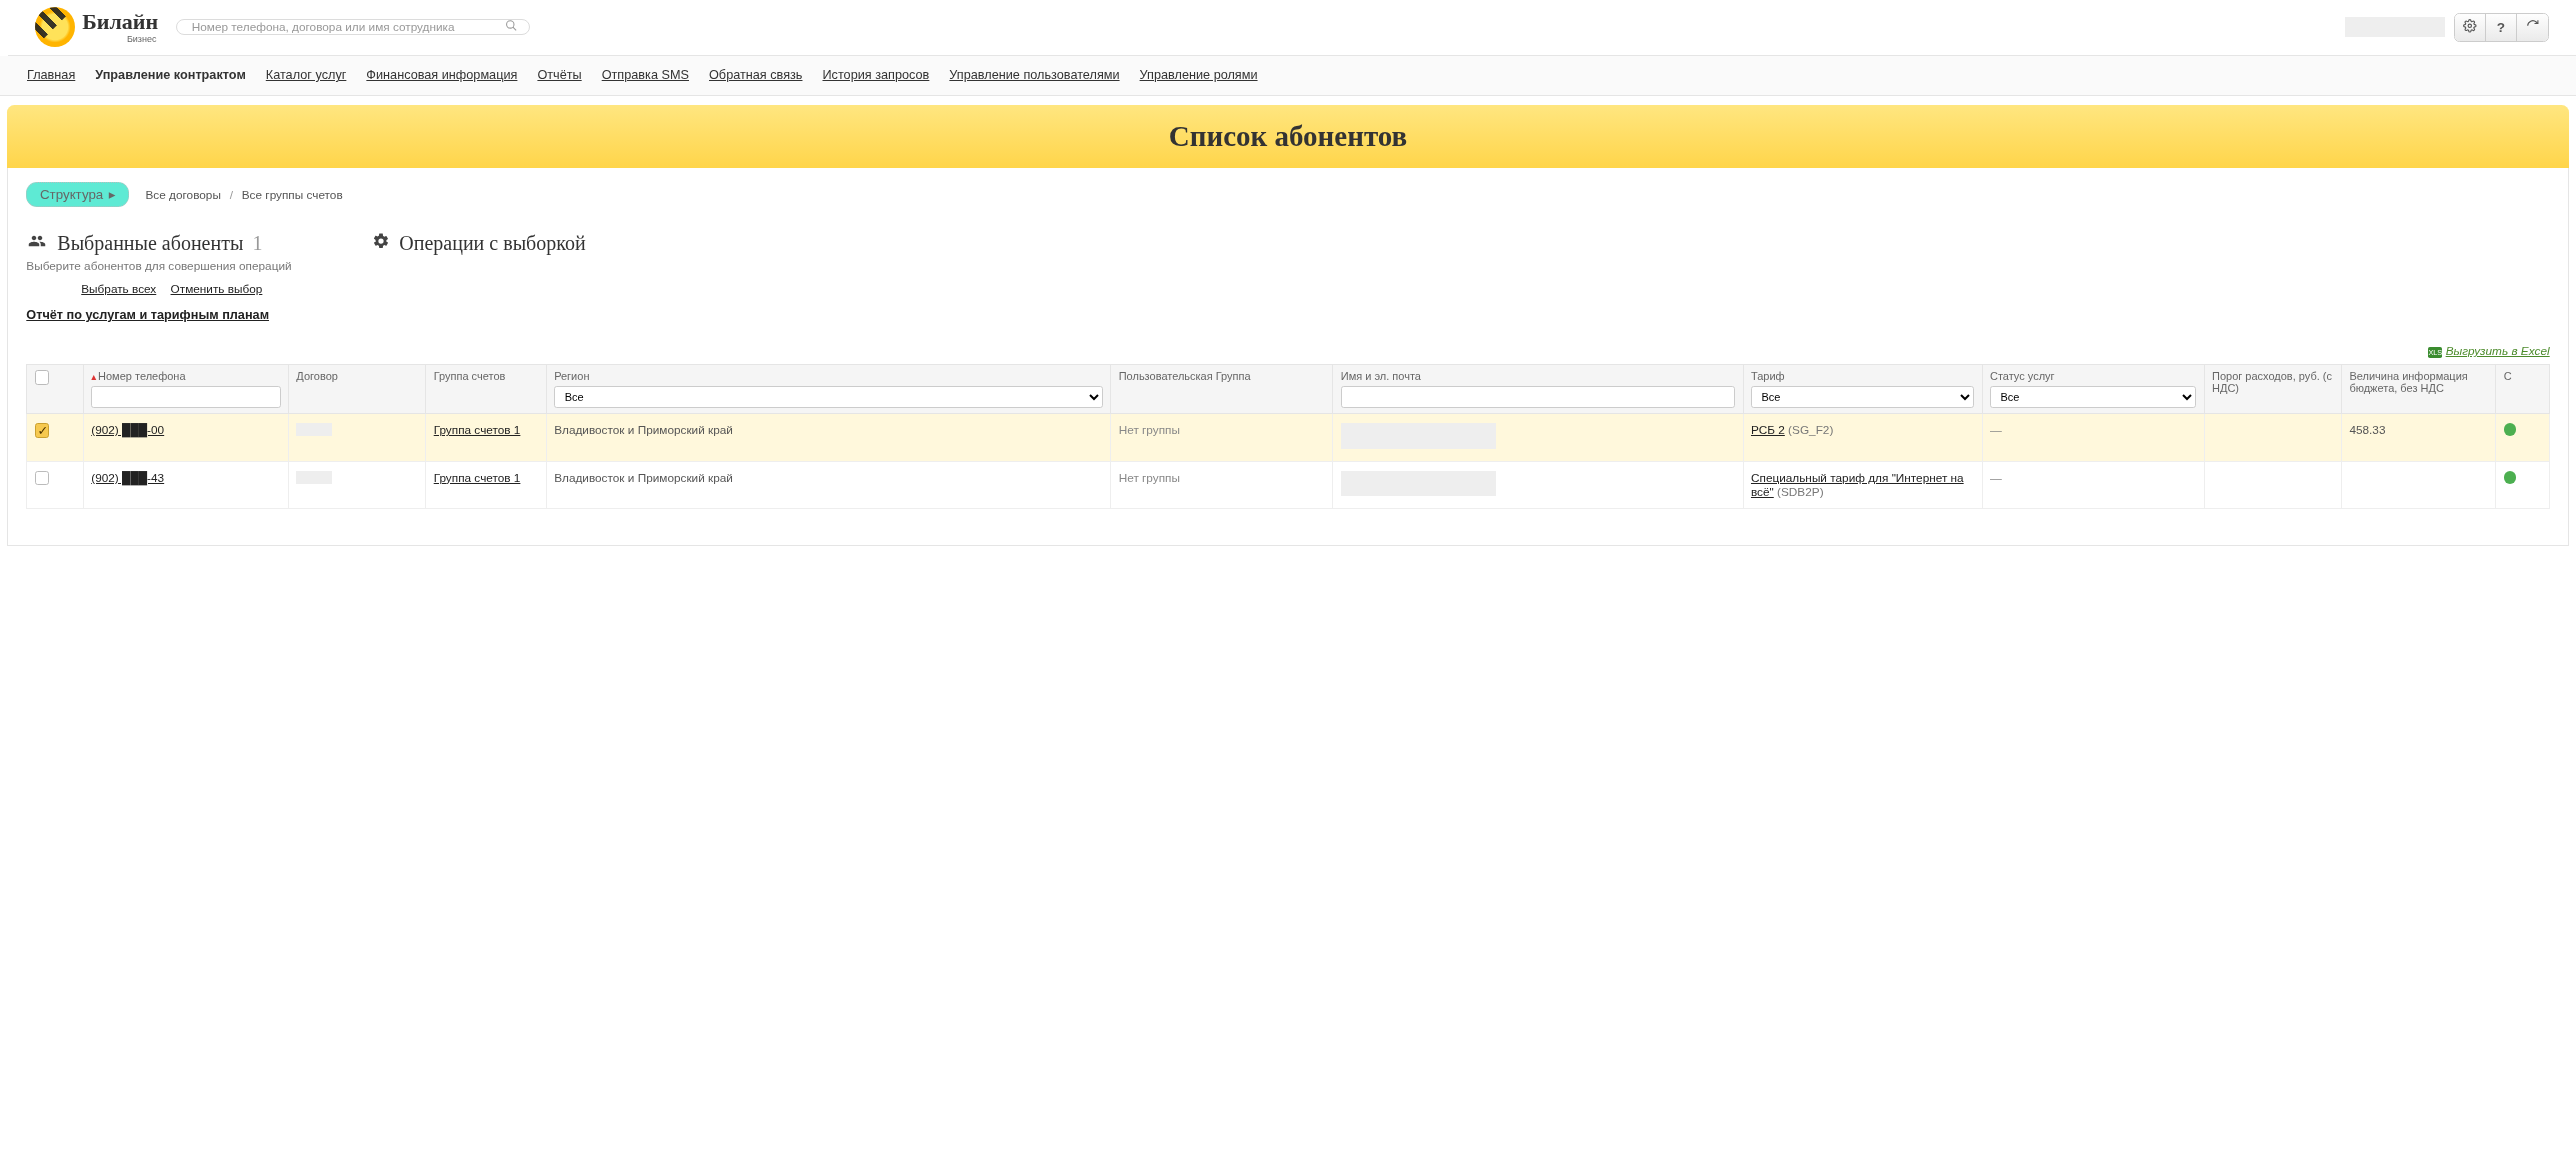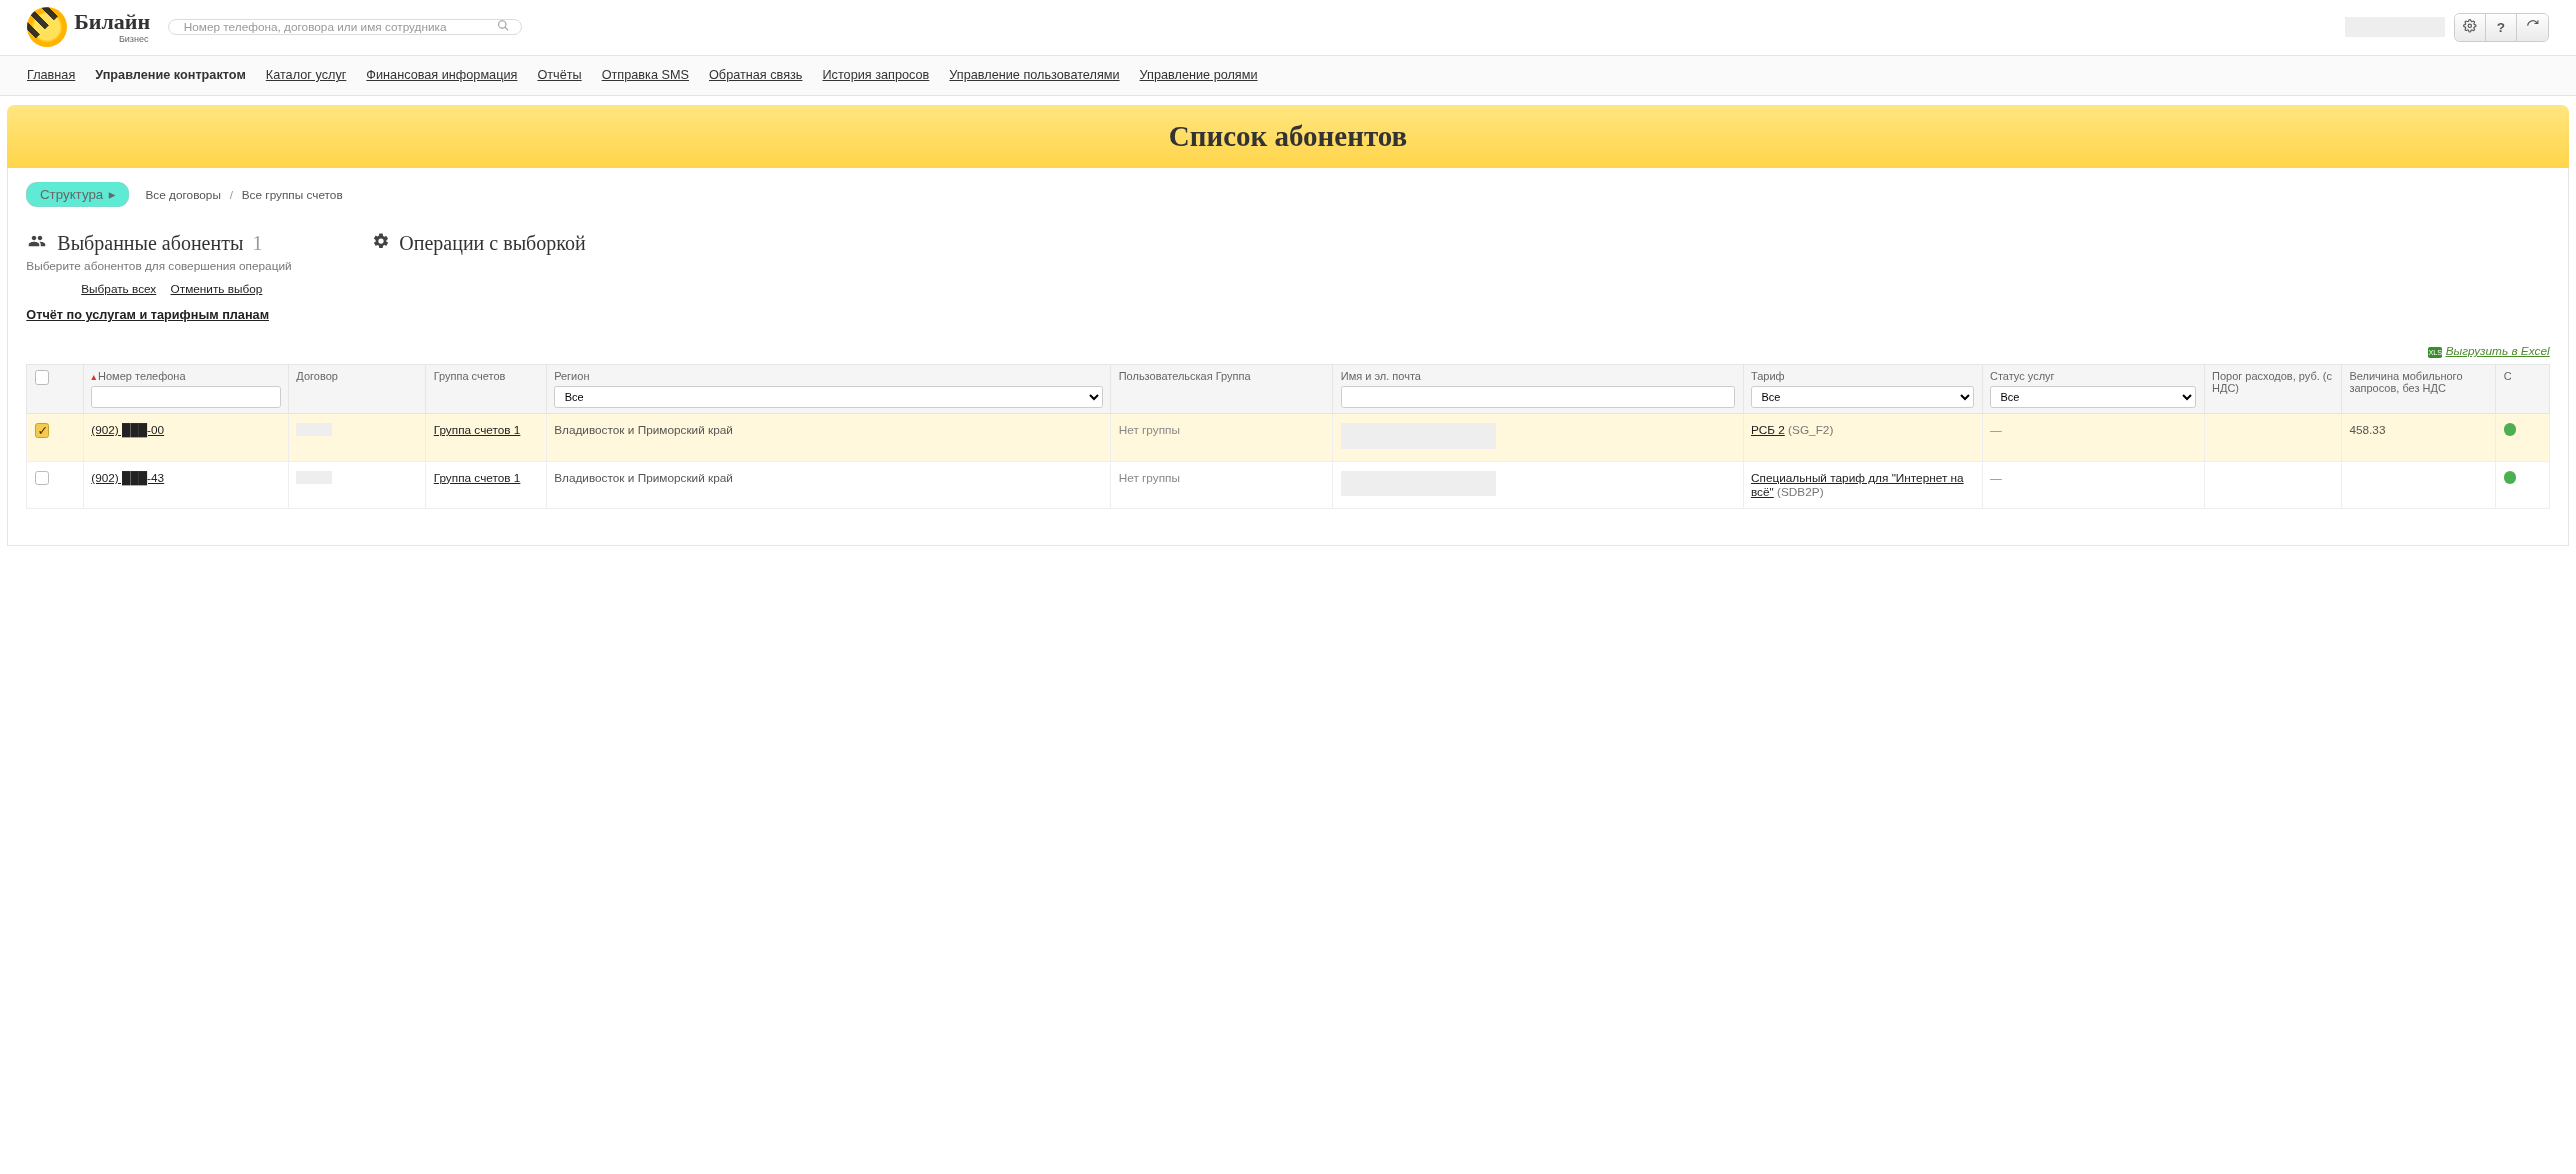--- a/index.html
+++ b/index.html
@@ -1,19 +1,19 @@
 <!DOCTYPE html>
 <html style="font-size:14.5px"><head>
 <meta charset="utf-8">
 <style>
   * { box-sizing: border-box; margin: 0; padding: 0; }
   body { font-family: Arial, Helvetica, sans-serif; font-size: 11.8px; color: #333; background: #fff; }
 
   
-  .topbar { display: flex; align-items: center; padding: 7.3px 27px; border-bottom: 0.9px solid #e5e5e5; }
+  .topbar { display: flex; align-items: center; padding: 7.3px 27px; border-bottom: 0.9px solid #e5e5e5; margin-left: 8px; }
   .logo { display: flex; align-items: center; margin-right: 18px; }
   .logo-circle { width: 40px; height: 40px; border-radius: 50%; background: radial-gradient(circle at 50% 50%, #ffe259 45%, #ffb400 55%); position: relative; margin-right: 7.3px; overflow: hidden; }
   .logo-circle::before { content: ""; position: absolute; inset: 0; background: repeating-linear-gradient(45deg, #222 0 5.5px, transparent 5.5px 12.7px); clip-path: polygon(0 0, 100% 0, 0 100%); opacity:.9; }
   .logo-text { display:flex; flex-direction:column; line-height:1; }
   .logo-text .brand { font-size:22px; font-weight:bold; font-family: Georgia, serif; }
   .logo-text .sub { font-size:9px; color:#666; align-self:flex-end; margin-top:1.8px; margin-right:1.8px;}
   .search-wrap { position: relative; }
   .search { width: 354px; height: 16px; border: 0.9px solid #dcdcdc; border-radius: 16.4px; padding: 0 33px 0 14.5px; background:#fff; color:#333; font-size:11.8px; }
   .search::placeholder { color:#999; }
   .search-icon { position:absolute; right:12.7px; top:50%; transform:translateY(-50%); color:#999; }
@@ -211,21 +211,21 @@
         </th>
         <th style="width:127px;">
           <span class="th-label">Тариф</span>
           <select><option>Все</option></select>
         </th>
         <th style="width:118px;">
           <span class="th-label">Статус услуг</span>
           <select><option>Все</option></select>
         </th>
         <th style="width:73px;"><span class="th-label">Порог расходов, руб. (с НДС)</span></th>
-        <th style="width:82px;"><span class="th-label">Величина мобильного запросов, без НДС</span></th>
+        <th style="width:82px;"><span class="th-label">Величина информация бюджета, без НДС</span></th>
         <th style="width:18px;"><span class="th-label">С</span></th>
       </tr>
     </thead>
     <tbody id="tbody">
         <tr class="selected">
           <td><span class="chk checked"></span></td>
           <td><a class="phone-link">(902) ███-00</a></td>
           <td><span class="redact" style="width:36px;height:12.7px;"></span></td>
           <td><a class="group-link">Группа счетов 1</a></td>
           <td>Владивосток и Приморский край</td>

